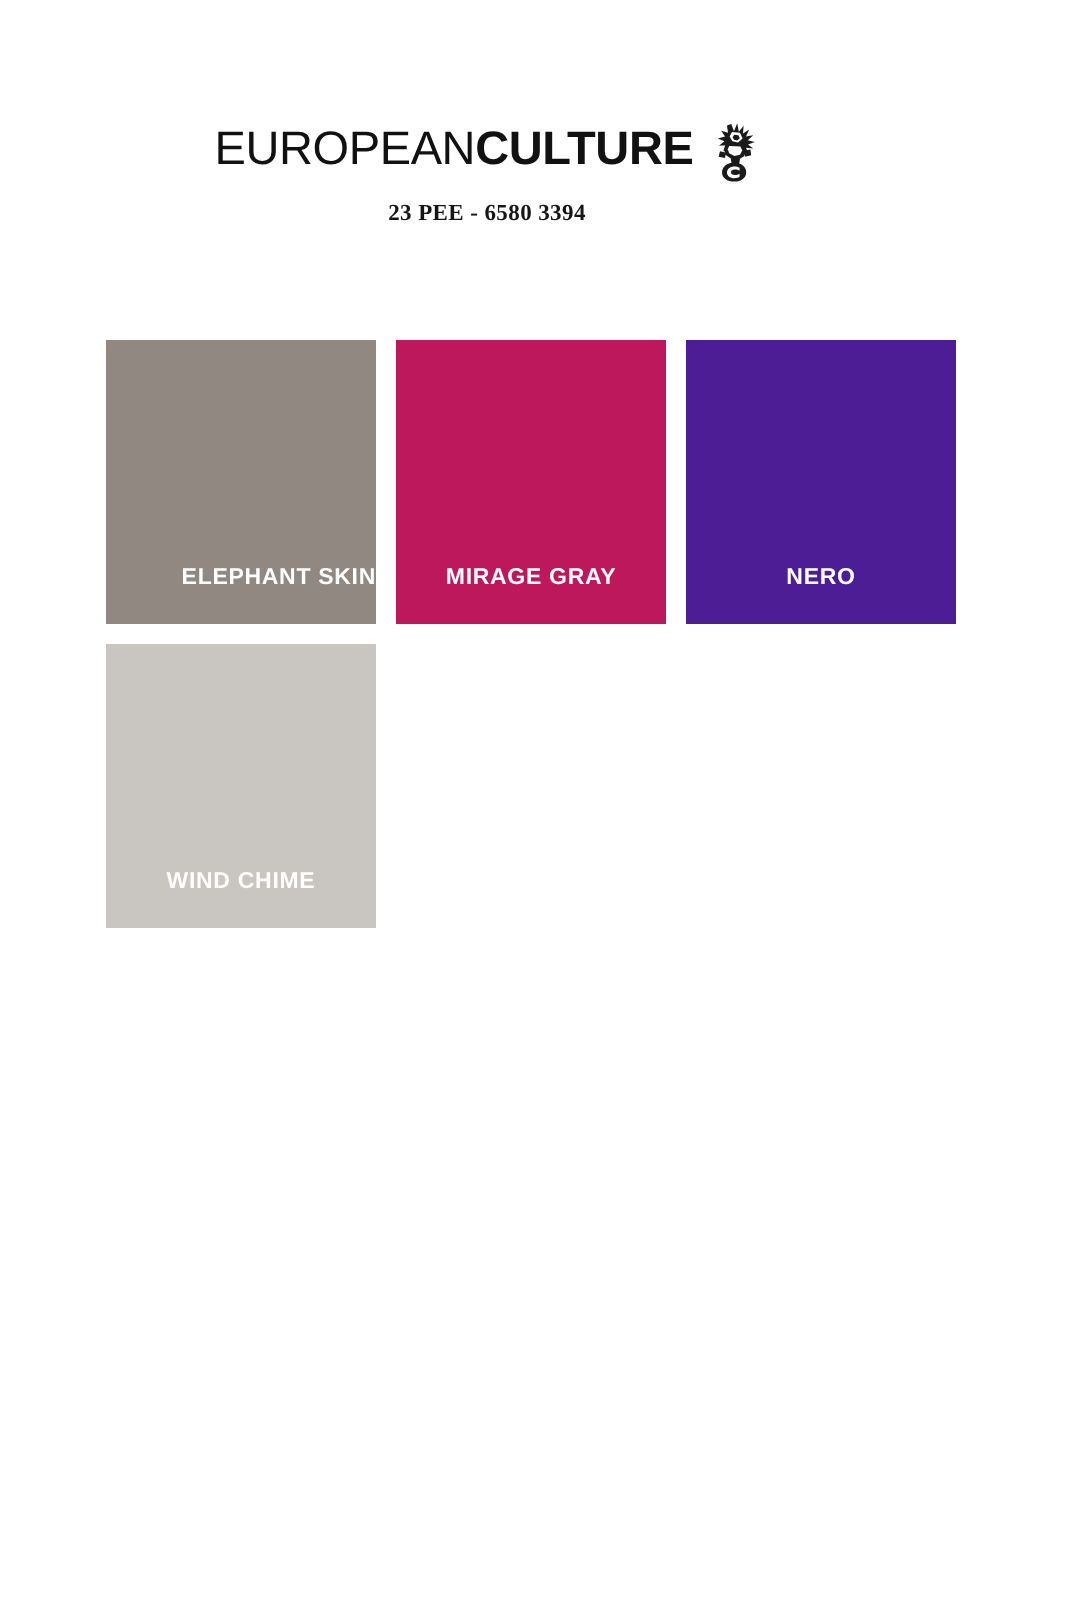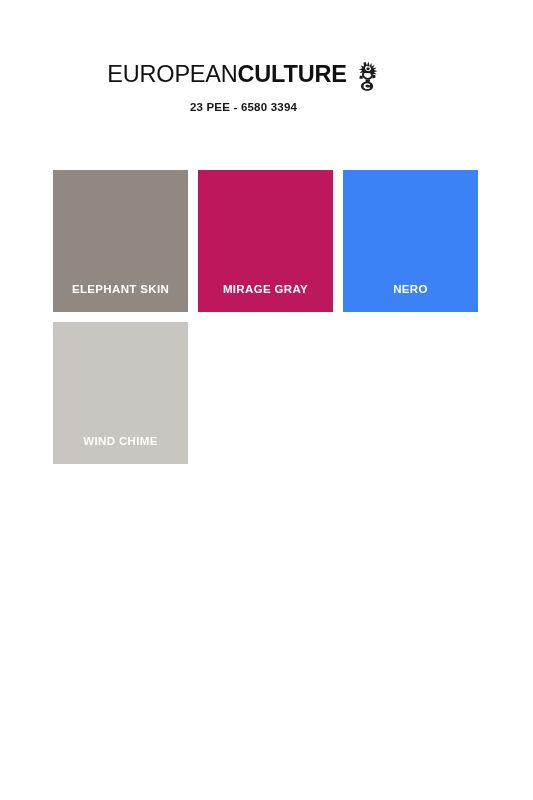--- a/index.html
+++ b/index.html
@@ -48,21 +48,21 @@
   }
   #crest-icon {
     display: block;
     width: 26px;
     height: 32px;
     flex: 0 0 auto;
     margin-top: 1px;
   }
   #brand-code {
     margin-top: 11px;
-    font-family: Liberation Sans, sans-serif;
+    font-family: Liberation Serif, serif;
     font-size: 11.5px;
     font-weight: 700;
     letter-spacing: 0.2px;
     color: #161616;
     white-space: nowrap;
   }
 
   
   #swatch-grid {
     position: absolute;
@@ -121,28 +121,28 @@
     </svg>
 
   </div>
 
   <div id="brand-code">23 PEE - 6580 3394</div>
 </div>
 
 <div id="swatch-grid">
 
   <div class="swatch" style="background-color: rgb(144, 136, 129);">
-    <span class="swatch-label" style="color: rgb(255, 255, 255);">ELEPHANT SKIN</span>
+    <span class="swatch-label" style="color: rgb(255, 255, 255); text-align: right;">ELEPHANT SKIN</span>
   </div>
 
   <div class="swatch" style="background-color: #be185d;">
     <span class="swatch-label" style="color: rgb(255, 255, 255);">MIRAGE GRAY</span>
   </div>
 
-  <div class="swatch" style="background-color: #3b82f6;">
+  <div class="swatch" style="background-color: #4c1d95;">
     <span class="swatch-label" style="color: rgb(255, 255, 255);">NERO</span>
   </div>
 
   <div class="swatch" style="background-color: rgb(201, 197, 193);">
     <span class="swatch-label" style="color: rgb(255, 255, 255);">WIND CHIME</span>
   </div>
 
 
 </div>
 

